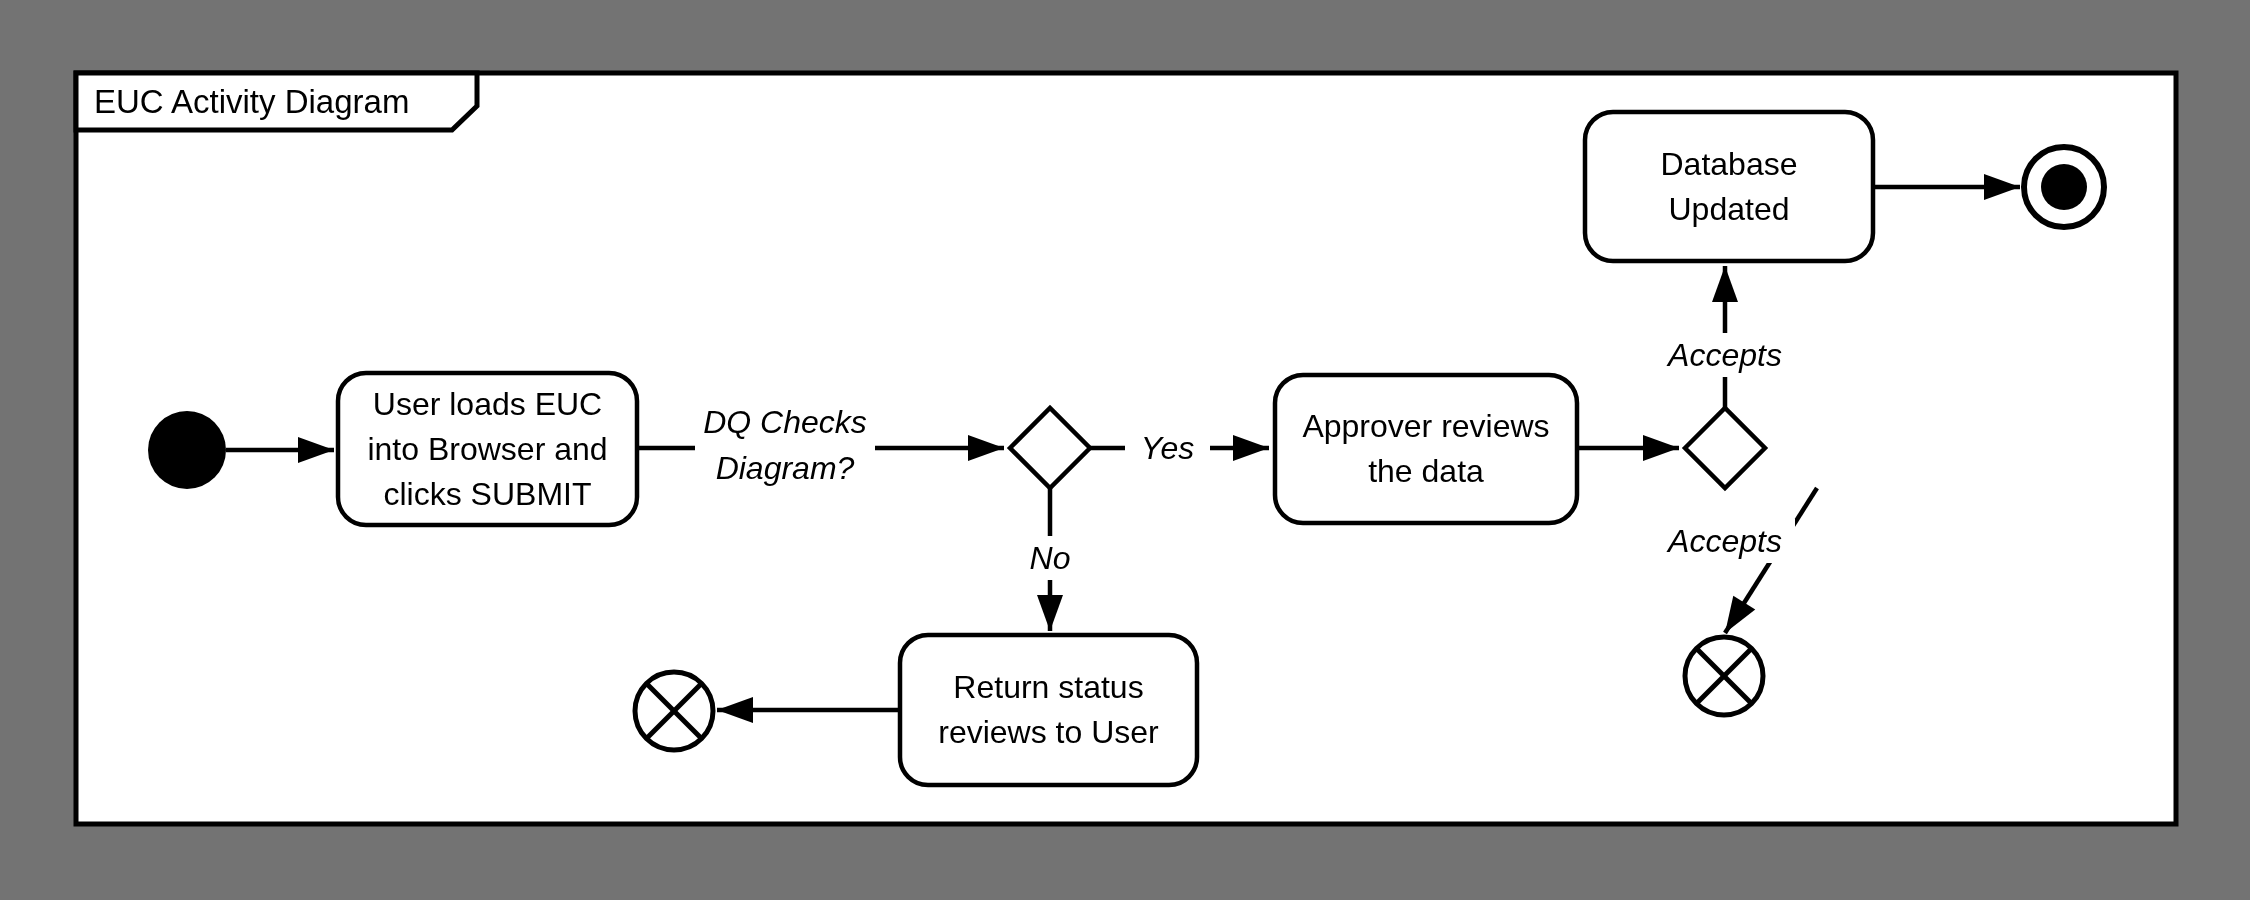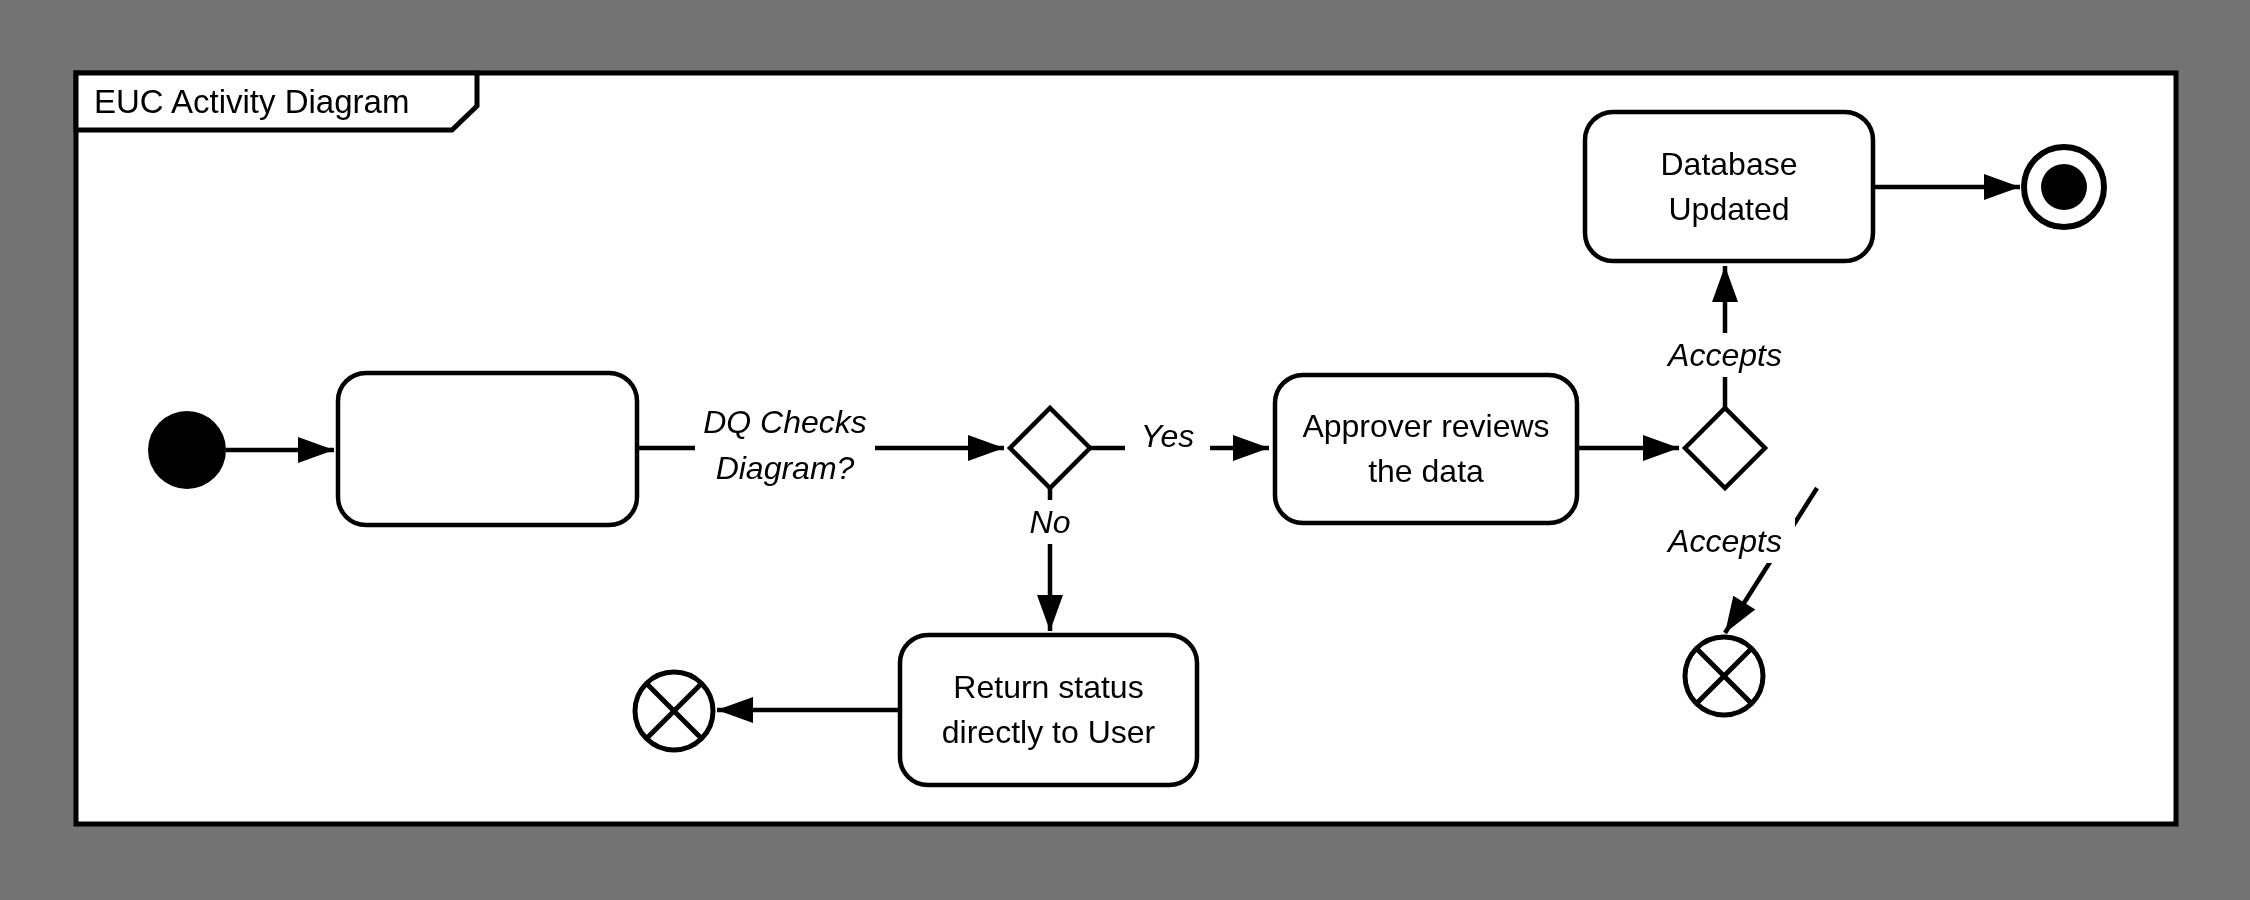--- a/index.html
+++ b/index.html
@@ -110,34 +110,37 @@
 
     <g>
       <circle cx="674" cy="711" r="39" fill="#ffffff" stroke="#000000" stroke-width="5"></circle>
       <line x1="647" y1="684" x2="701" y2="738" stroke="#000000" stroke-width="5"></line>
       <line x1="701" y1="684" x2="647" y2="738" stroke="#000000" stroke-width="5"></line>
     </g>
   </svg>
 
   <div class="frame-title">EUC Activity Diagram</div>
 
+  <div class="lbl node-label" style="left:338px; top:373px; width:299px; height:152px;">User loads EUC
+into Browser and
+clicks SUBMIT</div>
 
   <div class="lbl node-label" style="left:1275px; top:375px; width:302px; height:148px;">Approver reviews
 the data</div>
 
   <div class="lbl node-label" style="left:1585px; top:112px; width:288px; height:149px;">Database
 Updated</div>
 
   <div class="lbl node-label" style="left:900px; top:635px; width:297px; height:150px;">Return status
-directly to User</div>
+reviews to User</div>
 
   <div class="lbl edge-label" style="left:695px; top:399px; width:180px; height:92px; line-height:46px;">DQ Checks
 Diagram?</div>
 
-  <div class="lbl edge-label" style="left:1125px; top:414px; width:85px; height:44px;">Yes</div>
+  <div class="lbl edge-label" style="left:1125px; top:426px; width:85px; height:44px;">Yes</div>
 
   <div class="lbl edge-label" style="left:1653px; top:333px; width:144px; height:44px;">Accepts</div>
 
   <div class="lbl edge-label" style="left:1655px; top:519px; width:140px; height:44px;">Accepts</div>
 
-  <div class="lbl edge-label" style="left:1018px; top:500px; width:64px; height:44px;">No</div>
+  <div class="lbl edge-label" style="left:1018px; top:536px; width:64px; height:44px;">No</div>
 
 </div>
 
 </body></html>

